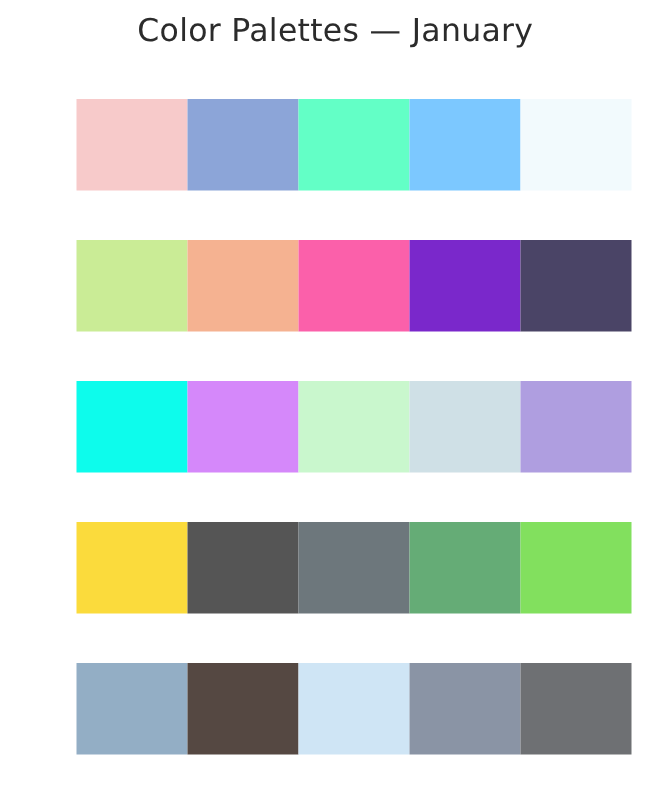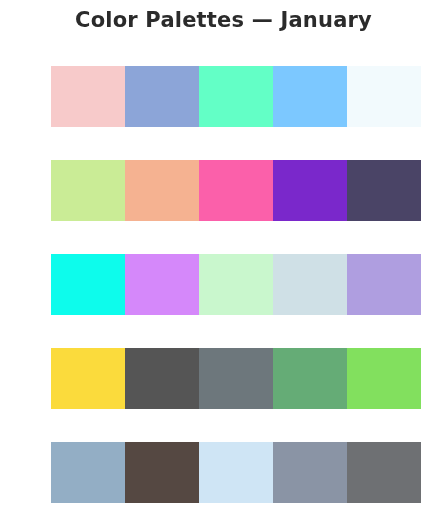--- a/index.html
+++ b/index.html
@@ -19,21 +19,21 @@
     height: 525px;
     background: #ffffff;
   }
   #chart-title {
     position: absolute;
     left: 0;
     top: 8px;
     width: 447px;
     text-align: center;
     font-size: 21px;
-    font-weight: 700;
+    font-weight: 400;
     color: #2b2b2b;
     letter-spacing: 0.2px;
     white-space: nowrap;
   }
   .palette-row {
     position: absolute;
     left: 51px;
     width: 370px;
     height: 61px;
     display: flex;

